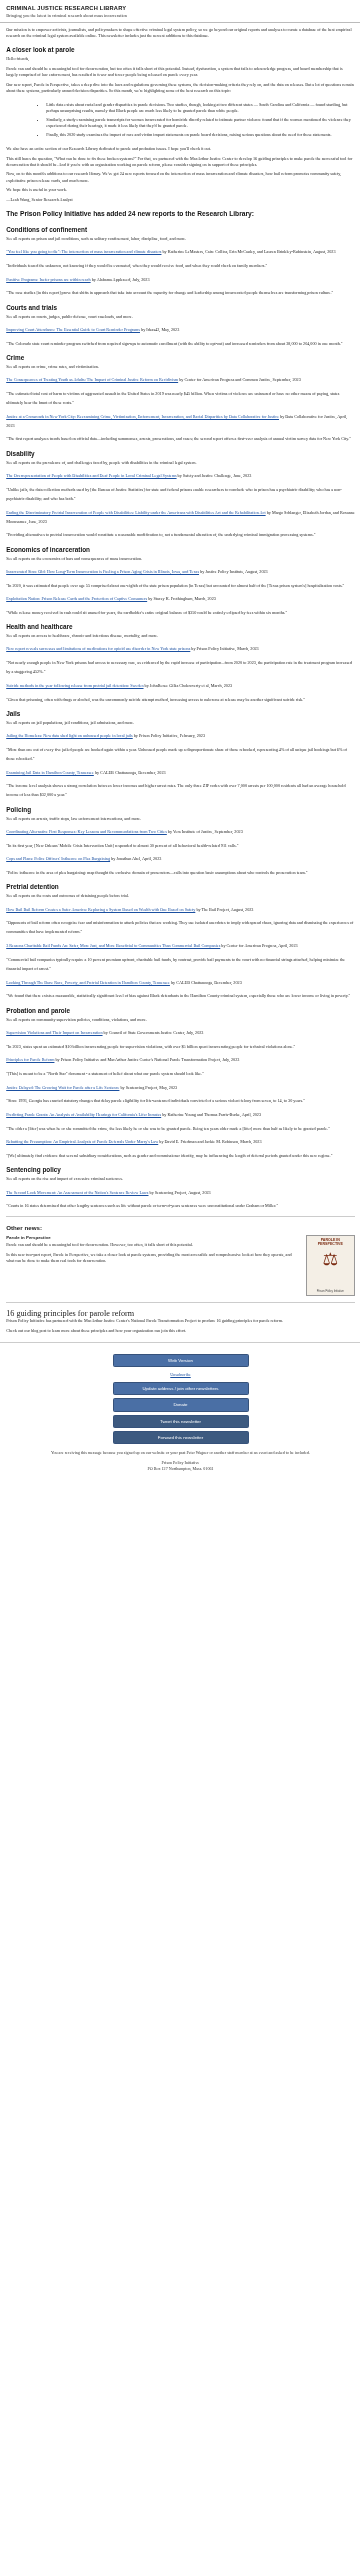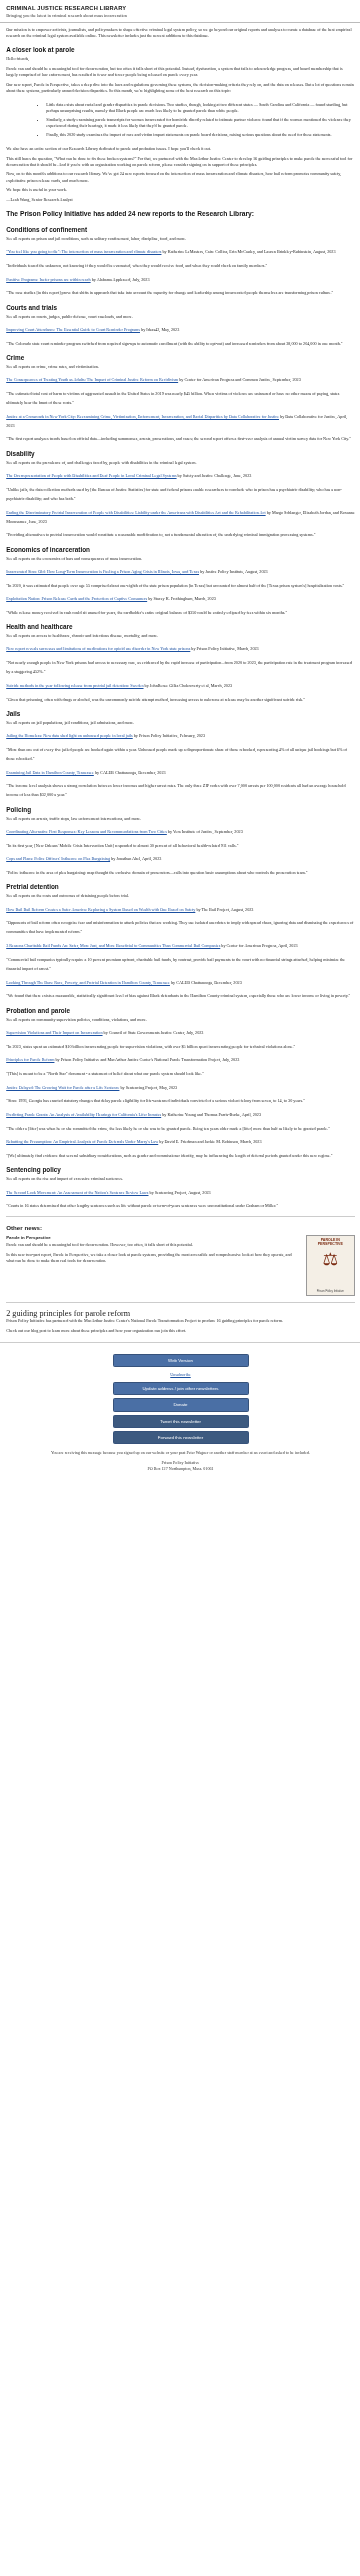--- a/index.html
+++ b/index.html
@@ -160,21 +160,21 @@
           <div class="cv-top">PAROLE IN PERSPECTIVE</div>
           <div class="cv-scale">⚖</div>
           <div class="cv-bot">Prison Policy Initiative</div>
         </div>
       </div>
     </div>
 
     <hr class="rule">
 
     <div>
-      <div class="pp-title">2 guiding principles for parole reform</div>
+      <div class="pp-title">16 guiding principles for parole reform</div>
       <p>Prison Policy Initiative has partnered with the MacArthur Justice Center's National Parole Transformation Project to produce 16 guiding principles for parole reform.</p>
       <p>Check out our blog post to learn more about these principles and how your organization can join this effort.</p>
     </div>
 
   </div>
 
   <div class="footer">
     <div class="btnrow">
       <a class="btn" href="#">Web Version</a>
     </div>

